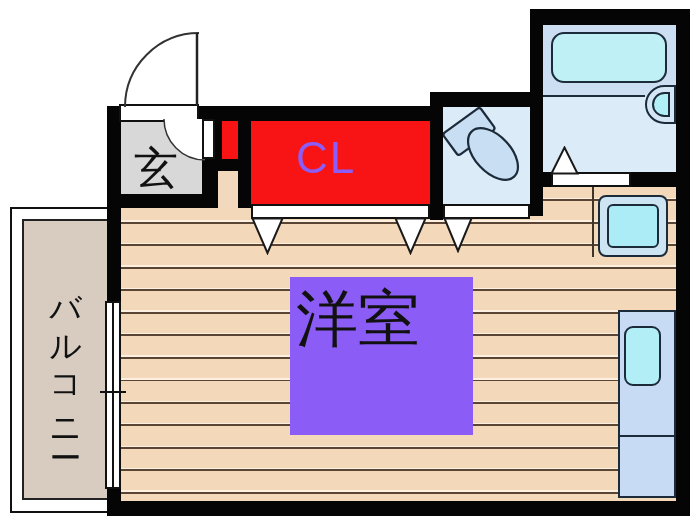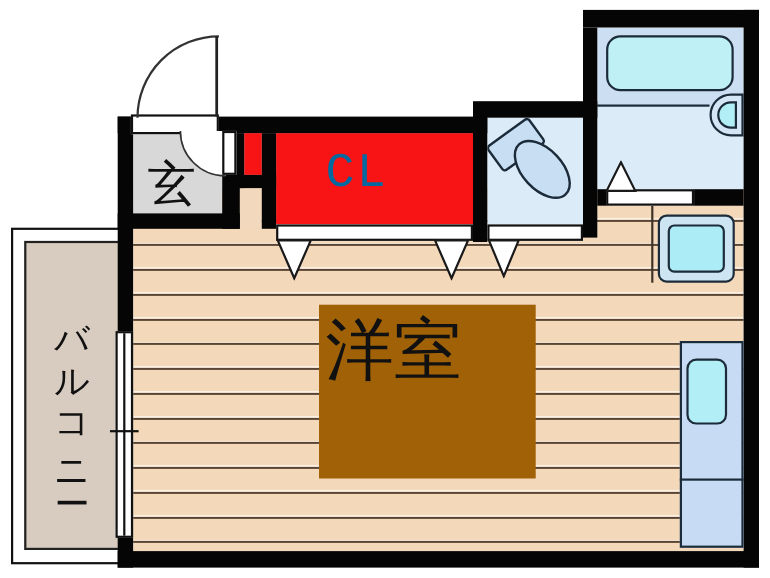--- a/index.html
+++ b/index.html
@@ -113,20 +113,20 @@
               border:2px solid #1c2b3a;border-radius:6px;"></div>
 
   <div class="abs" style="left:618px;top:310px;width:58px;height:188px;background:#c7dcf4;
               border:2px solid #1c2b3a;"></div>
   <div class="abs" style="left:618px;top:435px;width:58px;height:2px;background:#1c2b3a;"></div>
   <div class="abs" style="left:624px;top:326px;width:37px;height:60px;background:#b2eef5;
               border:2px solid #1c2b3a;border-radius:9px;"></div>
 
   <div class="abs label" style="left:134px;top:146px;font-size:44px;line-height:1;color:#111;">玄</div>
 
-  <div class="abs label" style="left:296px;top:136px;font-size:44px;line-height:1;letter-spacing:2px;color:#0369a1;font-family:Liberation Mono, monospace;">CL</div>
+  <div class="abs label" style="left:296px;top:136px;font-size:44px;line-height:1;letter-spacing:2px;color:#8b5cf6;">CL</div>
 
-  <div class="abs" style="left:290px;top:277px;width:197px;height:158px;background:#a16207;
+  <div class="abs" style="left:290px;top:277px;width:183px;height:158px;background:#8b5cf6;
               padding:4px 0 0 6px;color:#111;">
     <div style="font-size:62px;line-height:76px;font-weight:500;">洋室</div>
   </div>
 
 </div>
 
 </body></html>

